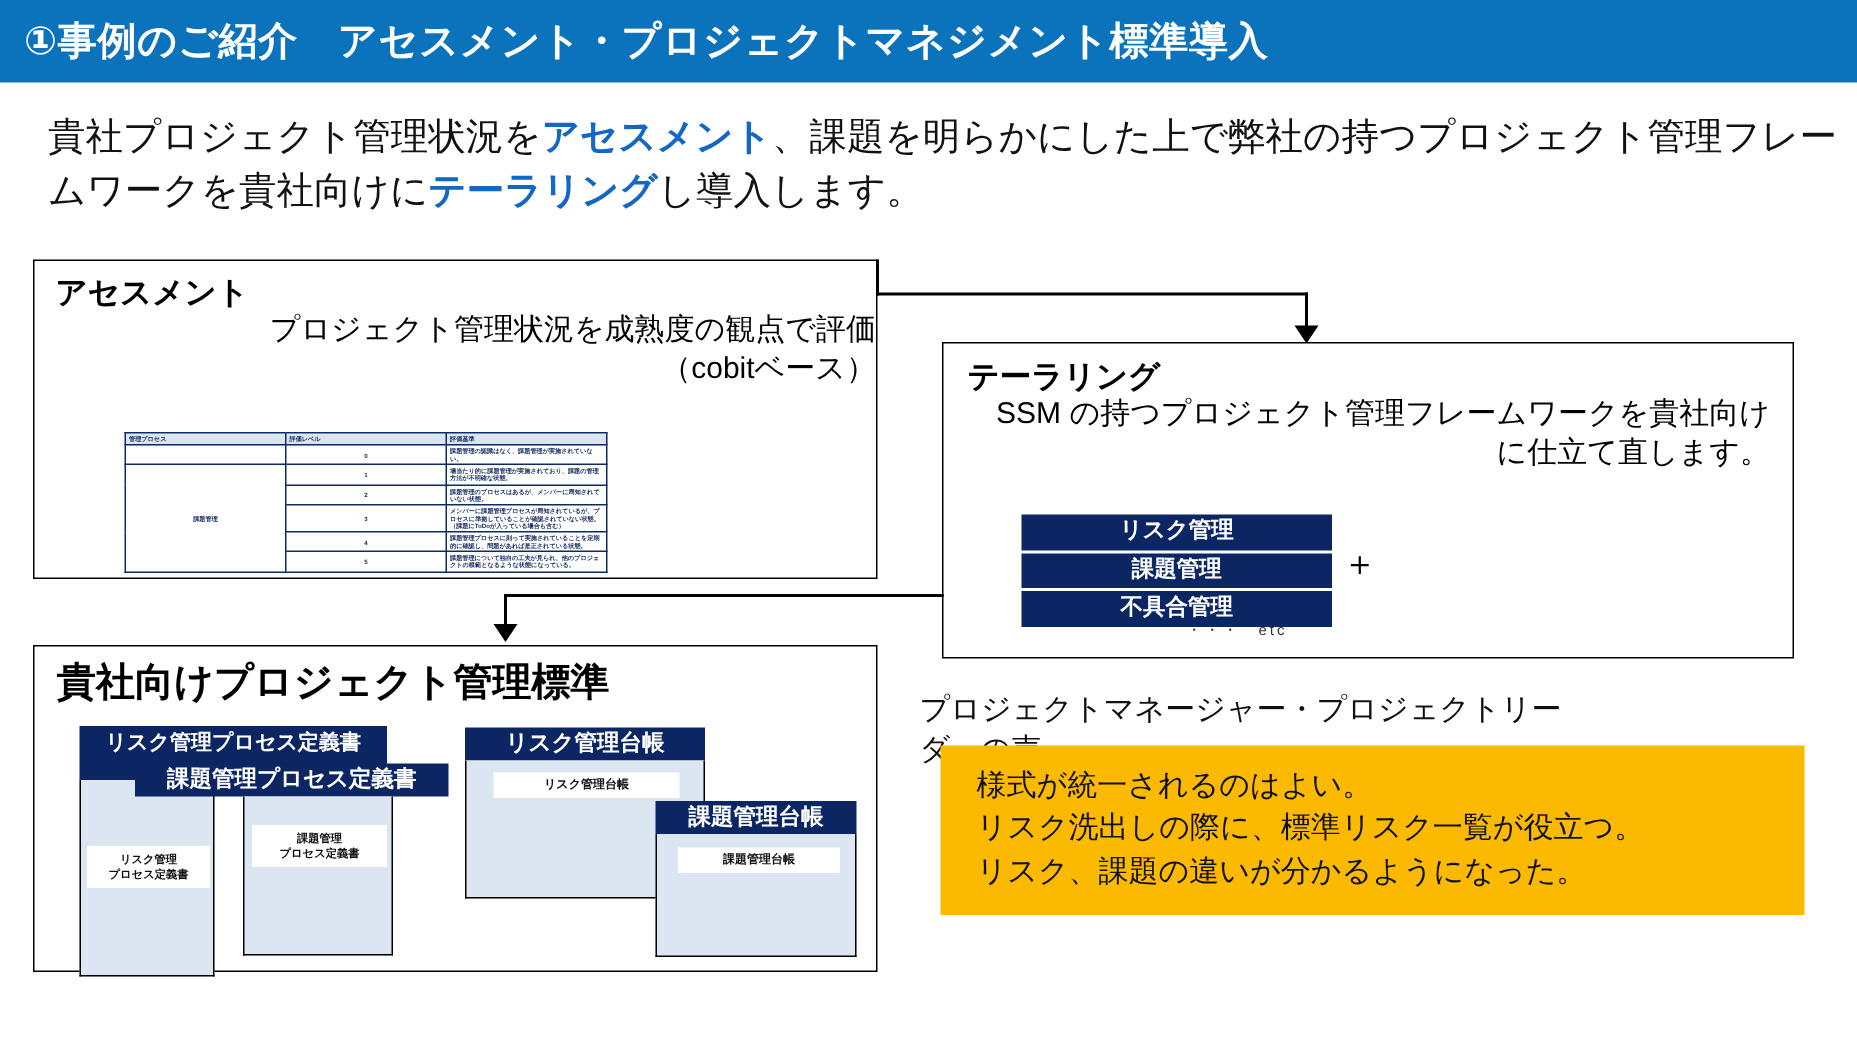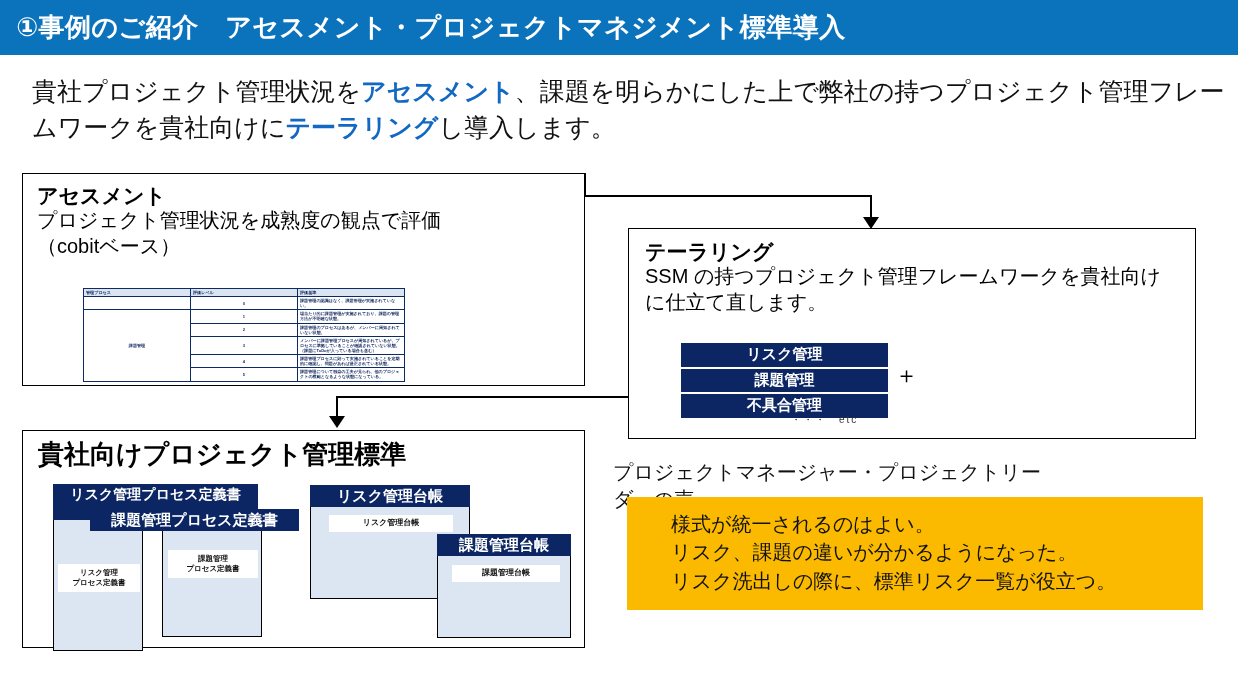--- a/index.html
+++ b/index.html
@@ -31,21 +31,21 @@
     font-size:25px;line-height:1.42;font-weight:400;color:#111;
   }
   .lead .hl{color:#1268c3;font-weight:700;}
 
   
   .box{
     position:absolute;background:#ffffff;border:1.6px solid #000000;
     box-sizing:border-box;
   }
   .box-title{font-size:21px;font-weight:700;line-height:1.2;}
-  .box-body{font-size:20px;font-weight:400;line-height:1.28;}
+  .box-body{font-size:20px;font-weight:400;line-height:1.28;text-align:right;}
 
   
   #assessment-box{left:22px;top:173px;width:563px;height:213px;}
   #assessment-box .inner{padding:9px 0 0 14px;}
 
   
   .mat-table{
     position:absolute;left:83px;top:288px;width:322px;
     border-collapse:collapse;font-size:4.1px;line-height:1.25;
     table-layout:fixed;
@@ -113,21 +113,21 @@
   #voices-caption{
     position:absolute;left:613px;top:459px;font-size:20px;font-weight:400;color:#111;
   }
   #voices-box{
     position:absolute;left:627px;top:497px;width:576px;height:113px;
     background:#fbba00;
   }
   #voices-box .vline{
     font-size:20px;line-height:1.42;color:#111;padding-left:24px;
   }
-  #voices-box .vinner{padding-top:13px;margin-left:20px;}
+  #voices-box .vinner{padding-top:13px;}
 
   
   .conn{position:absolute;background:#000;}
   .arrow-head{
     position:absolute;width:0;height:0;
     border-left:8px solid transparent;border-right:8px solid transparent;
     border-top:12px solid #000;
   }
 </style>
 </head>
@@ -245,18 +245,18 @@
     <div class="doc-head" style="font-size:15px;padding:2px 0 3px;">課題管理台帳</div>
     <div class="doc-body" style="width:134px;height:82px;">
       <div class="doc-label" style="left:14px;top:9px;width:108px;font-size:8px;padding:3px 0;">課題管理台帳</div>
     </div>
   </div>
 
   <div id="voices-caption">プロジェクトマネージャー・プロジェクトリーダーの声</div>
   <div id="voices-box">
     <div class="vinner">
       <div class="vline">様式が統一されるのはよい。</div>
+      <div class="vline">リスク洗出しの際に、標準リスク一覧が役立つ。</div>
       <div class="vline">リスク、課題の違いが分かるようになった。</div>
-      <div class="vline">リスク洗出しの際に、標準リスク一覧が役立つ。</div>
     </div>
   </div>
 
 </div>
 
 </body></html>

